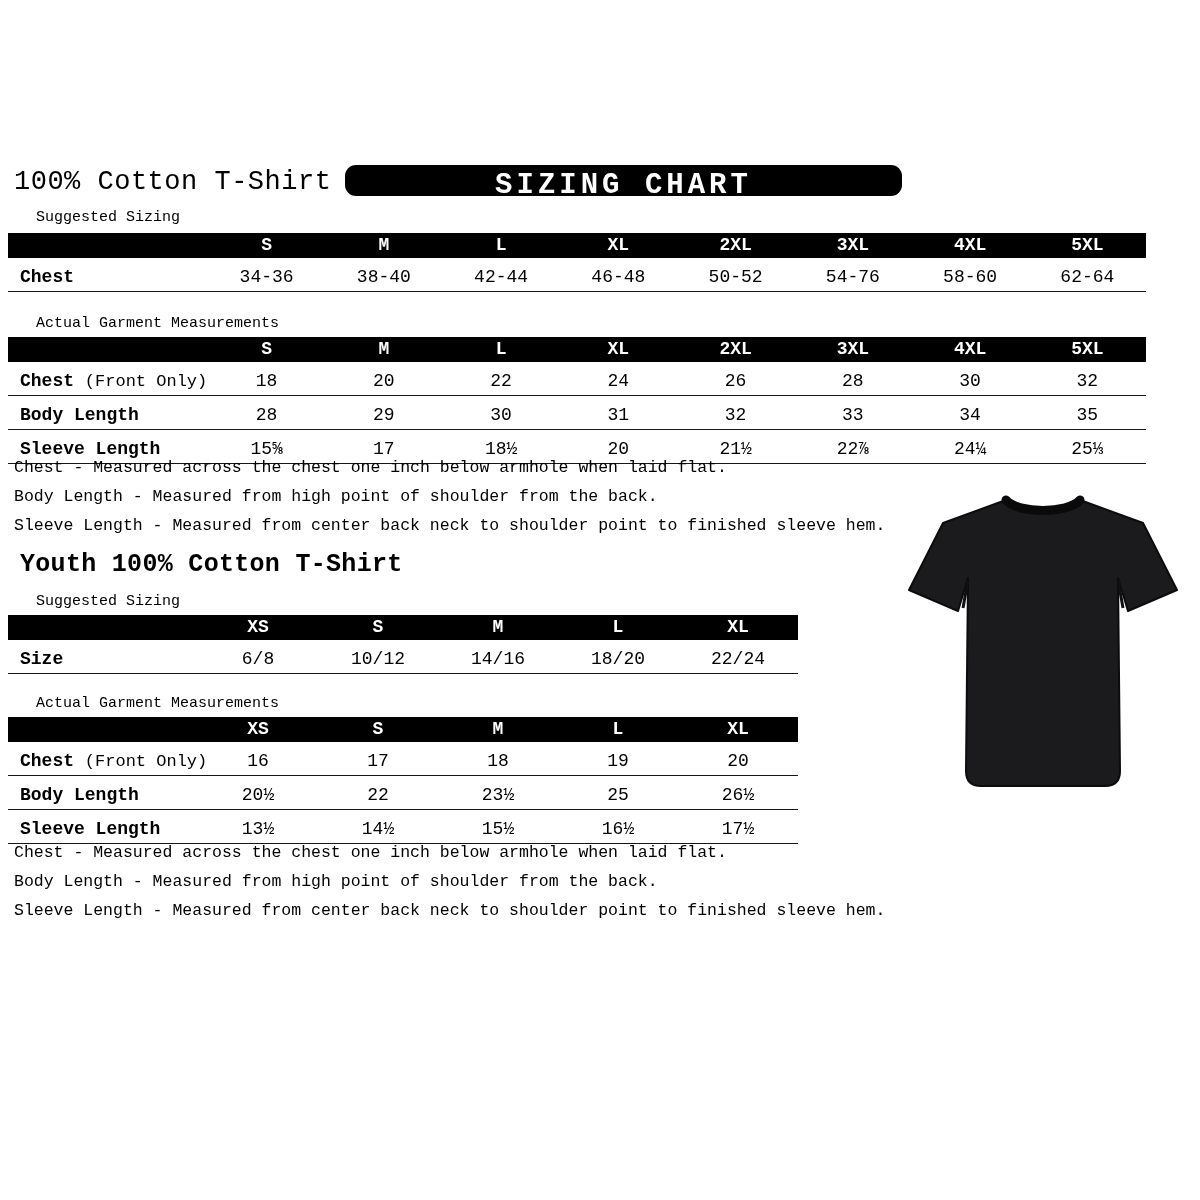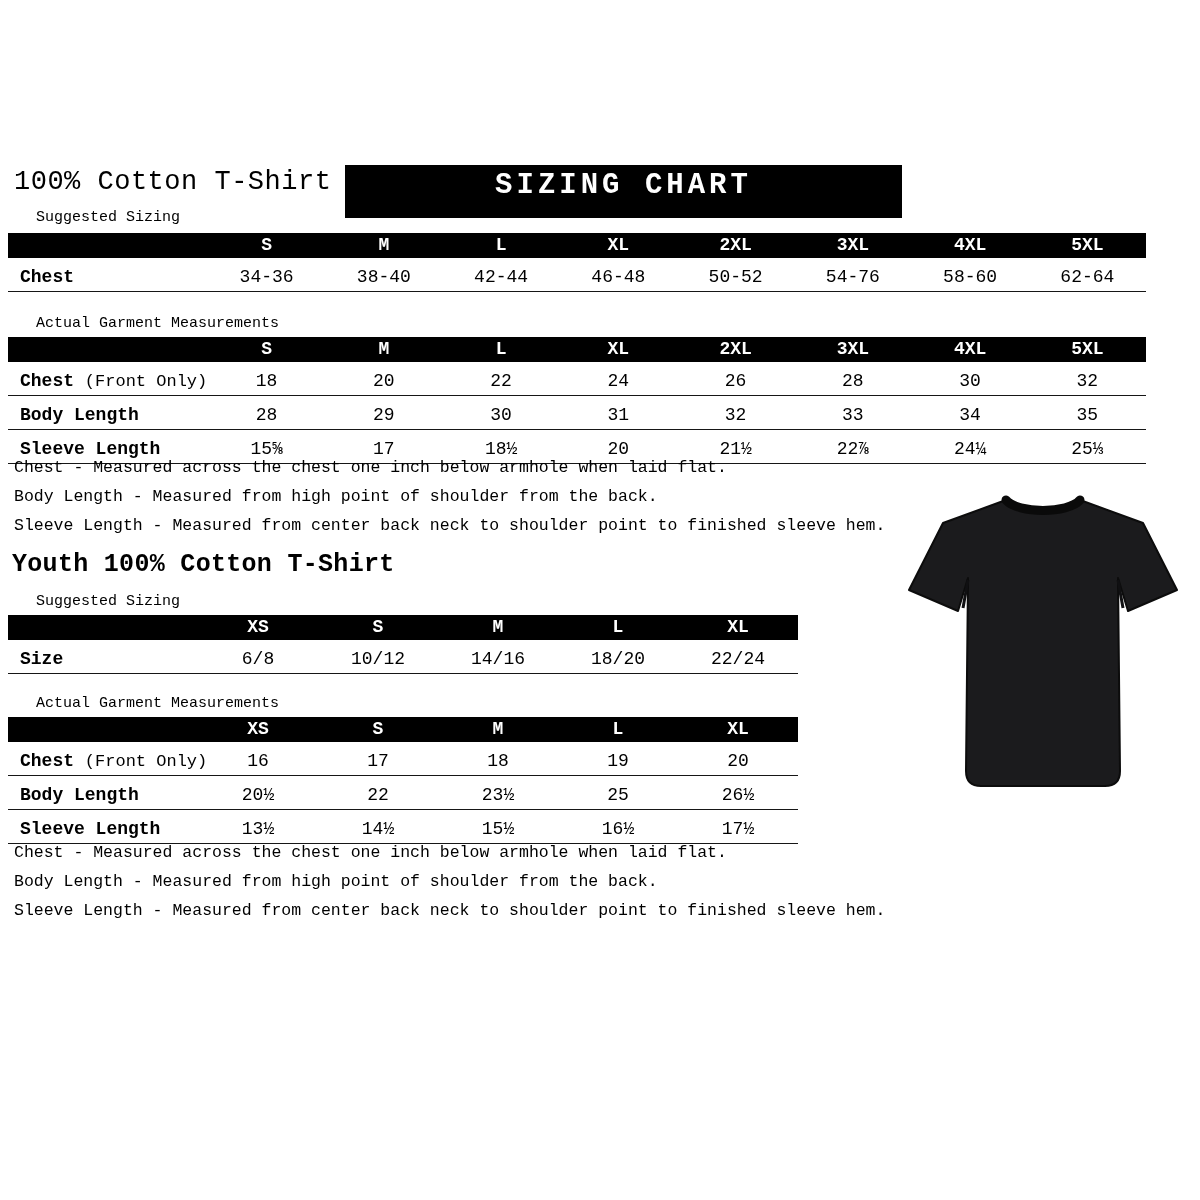--- a/index.html
+++ b/index.html
@@ -8,21 +8,21 @@
     width:1200px; height:1200px; position:relative; overflow:hidden;
     font-family:"Liberation Sans","DejaVu Sans",sans-serif; color:#000;
   }
   .abs { position:absolute;font-family:Liberation Mono, monospace; }
 
   .adult-title { font-size:27px; font-weight:normal; letter-spacing:0.5px; }
   .youth-title { font-size:25px; font-weight:bold; letter-spacing:0.3px; }
 
   .banner {
     background:#000; color:#fff; font-weight:bold; font-size:29px;
-    letter-spacing:4px; text-align:center; line-height:41px; height:53px;
+    letter-spacing:4px; text-align:center; line-height:41px; height:31px;border-radius:11px;
   }
 
   .section-label { font-size:15px;margin-left:28px; }
 
   table { border-collapse:collapse; table-layout:fixed; width:100%; }
   th {
     background:#000; color:#fff; font-size:18px; font-weight:bold;
     text-align:center; padding:2px 0 3px;
   }
   td {
@@ -151,21 +151,21 @@
     </tr>
   </tbody>
 </table>
 
 <div class="abs notes" style="left:14px; top:458px; width:880px;">
   <p>Chest - Measured across the chest one inch below armhole when laid flat.</p>
   <p>Body Length - Measured from high point of shoulder from the back.</p>
   <p>Sleeve Length - Measured from center back neck to shoulder point to finished sleeve hem.</p>
 </div>
 
-<h2 class="abs youth-title" style="left:12px; top:550px;">Youth 100% Cotton T-Shirt</h2>
+<h2 class="abs youth-title" style="left:20px; top:550px;">Youth 100% Cotton T-Shirt</h2>
 
 <div class="abs section-label" style="left:8px; top:593px;">Suggested Sizing</div>
 
 <table class="abs" style="left:8px; top:615px; width:790px;">
   <colgroup>
       <col style="width:190px">
       <col>
       <col>
       <col>
       <col>

